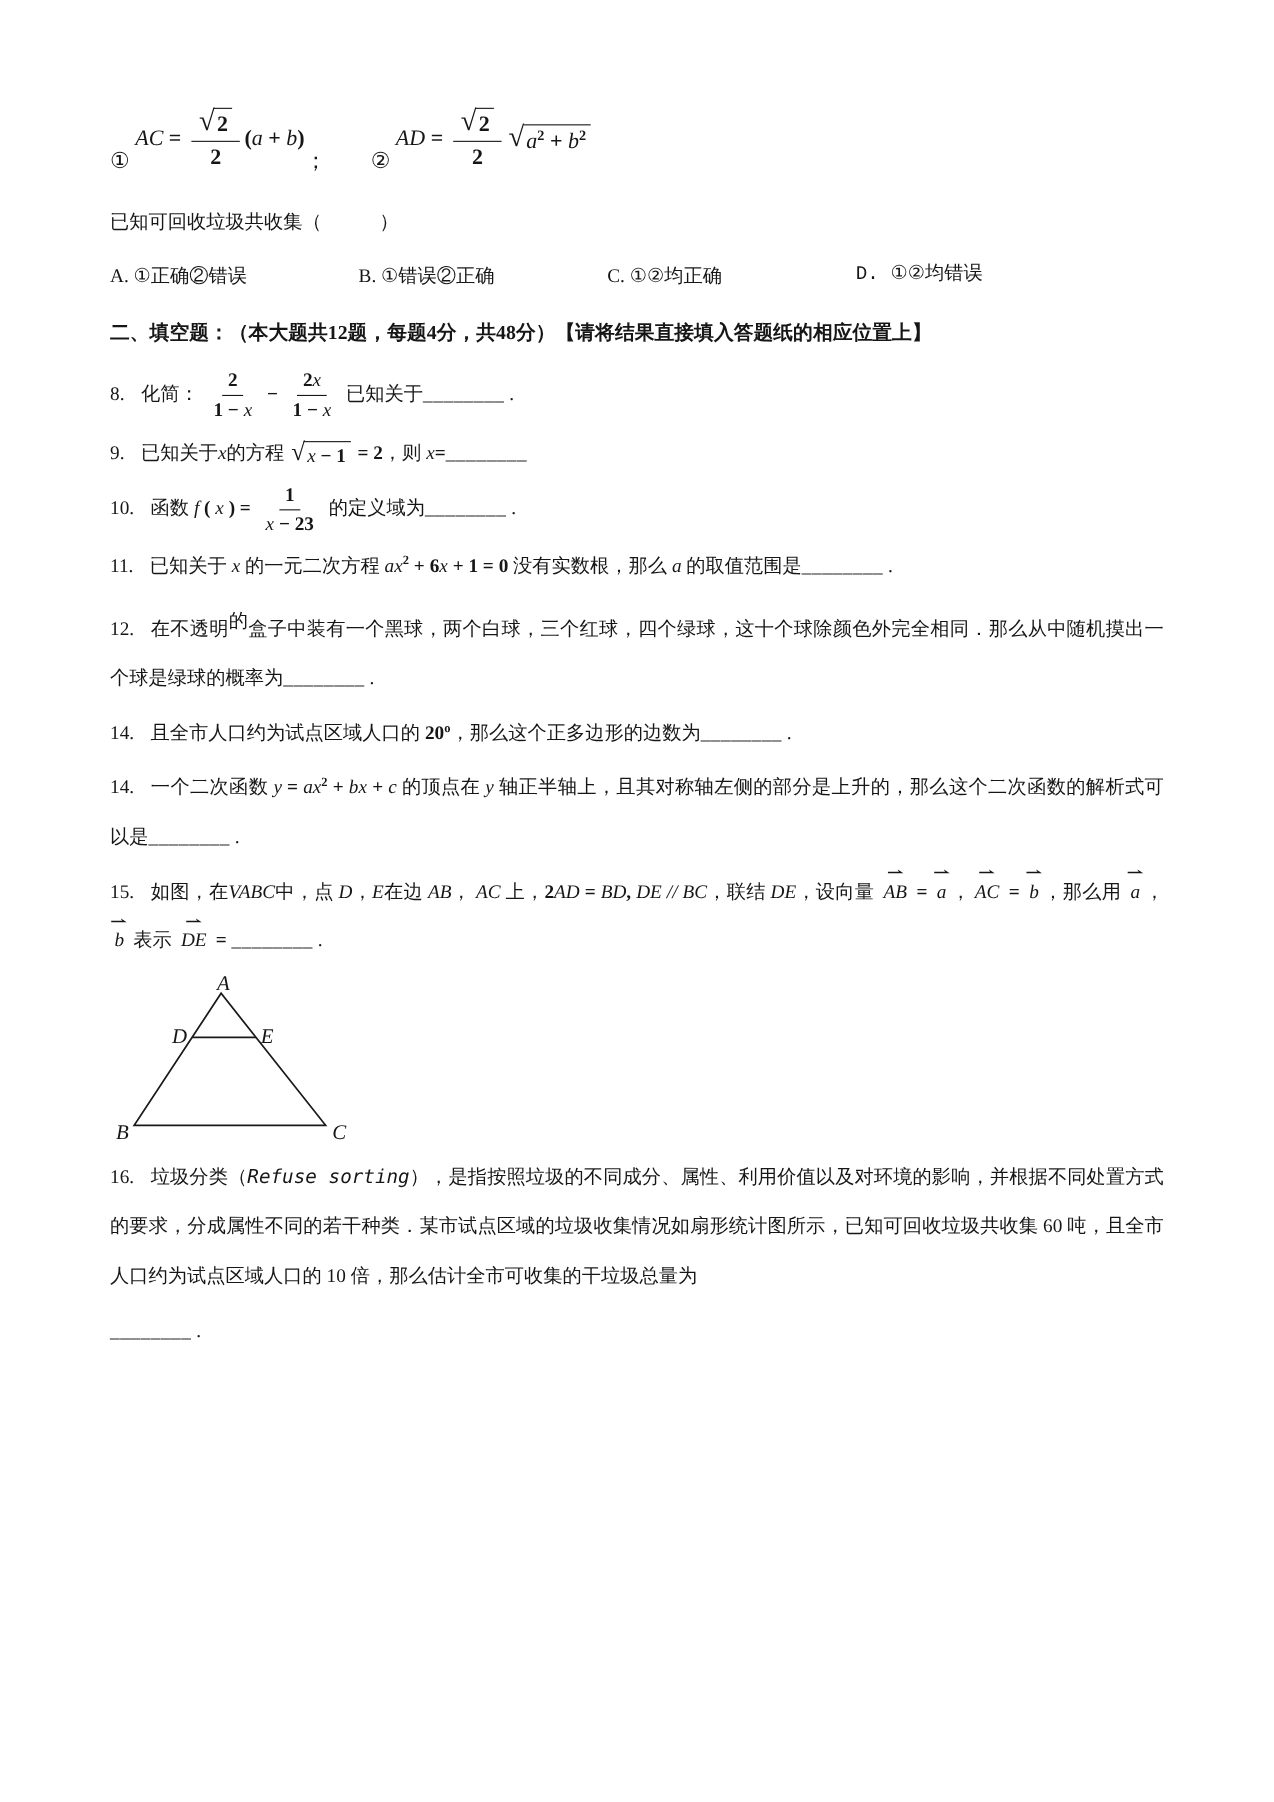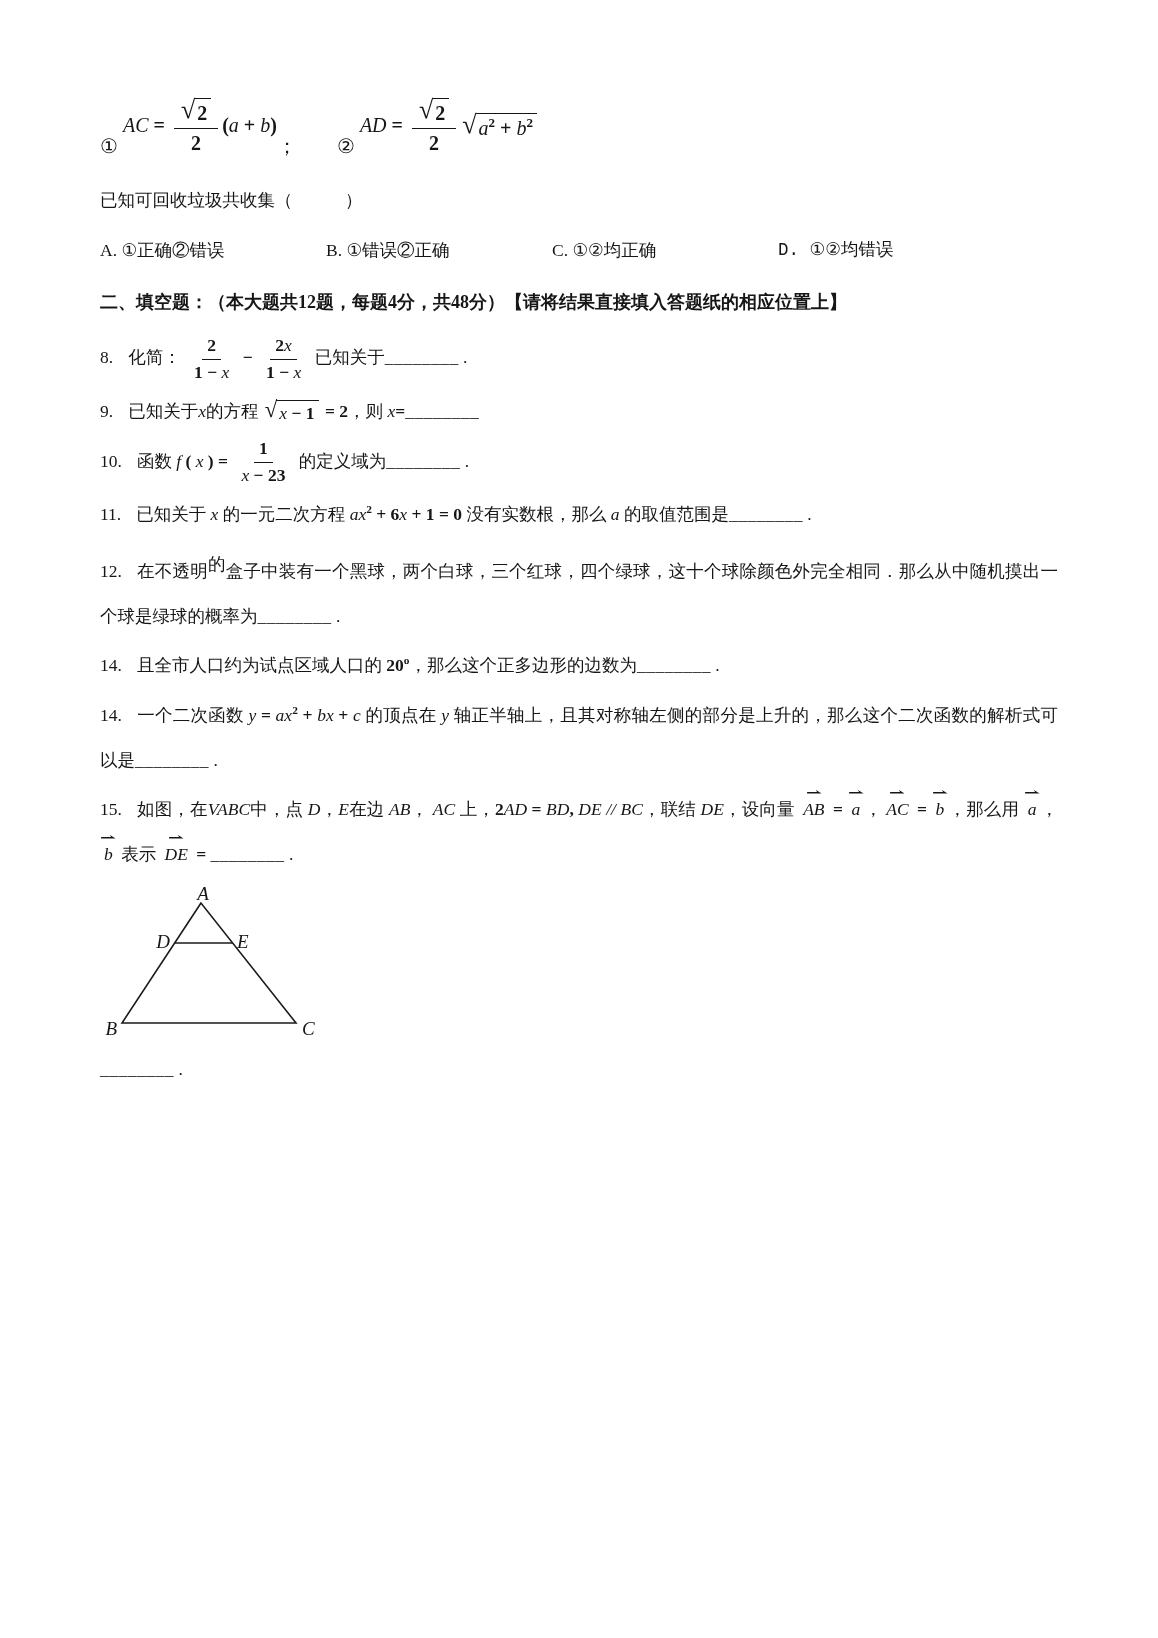--- a/index.html
+++ b/index.html
@@ -147,18 +147,21 @@
       <polygon points="97,16 18,136 192,136" fill="none" stroke="#1a1a1a" stroke-width="1.6"></polygon>
       <line x1="70.7" y1="56" x2="128.7" y2="56" stroke="#1a1a1a" stroke-width="1.6"></line>
       <text class="fig-label" x="99" y="13" text-anchor="middle">A</text>
       <text class="fig-label" x="66" y="61" text-anchor="end">D</text>
       <text class="fig-label" x="133" y="61" text-anchor="start">E</text>
       <text class="fig-label" x="13" y="148" text-anchor="end">B</text>
       <text class="fig-label" x="198" y="148" text-anchor="start">C</text>
     </svg>
   </div>
 
+  <div class="q">
+    <span class="q-num">16.</span><span class="q-body"><span class="seg-txt">垃圾分类（</span><span class="seg-en">Refuse sorting</span><span class="seg-txt">），是指按照垃圾的不同成分、属性、利用价值以及对环境的影响，并根据不同处置方式的要求，分成属性不同的若干种类．某市试点区域的垃圾收集情况如扇形统计图所示，已知可回收垃圾共收集 60 吨，且全市人口约为试点区域人口的 10 倍，那么估计全市可收集的干垃圾总量为</span></span>
+  </div>
 
   <div class="q">
     <span class="q-body"><span class="seg-blank">________</span><span class="seg-txt"> .</span></span>
   </div>
 
 </div>
 
 </body></html>

